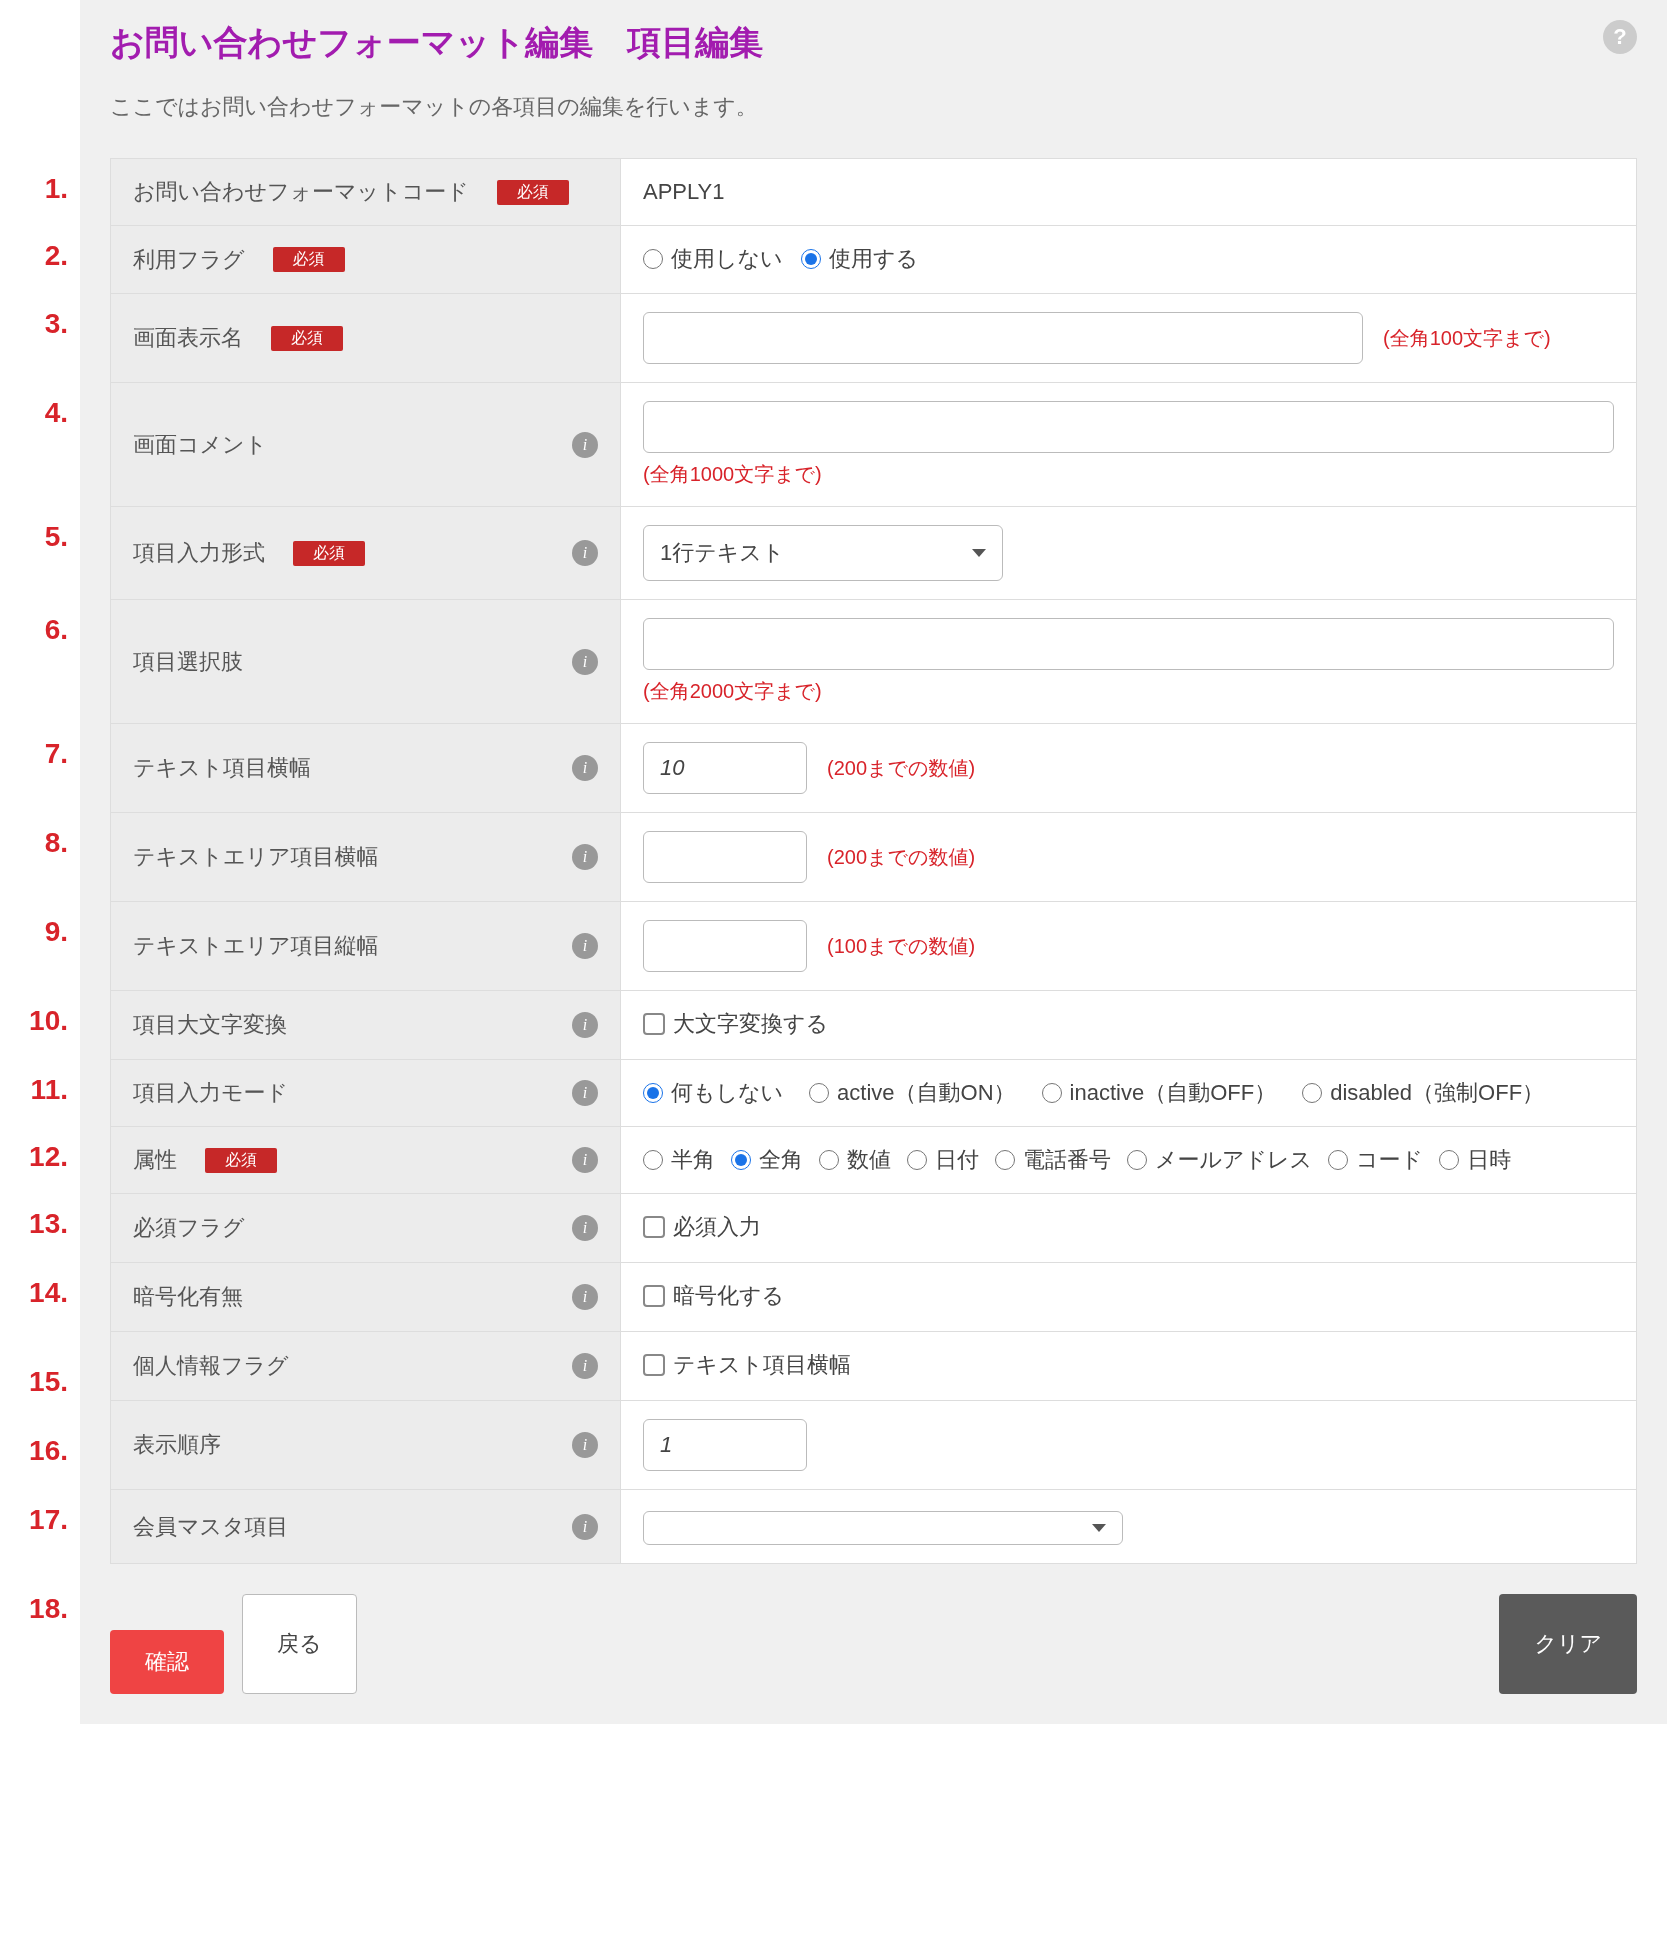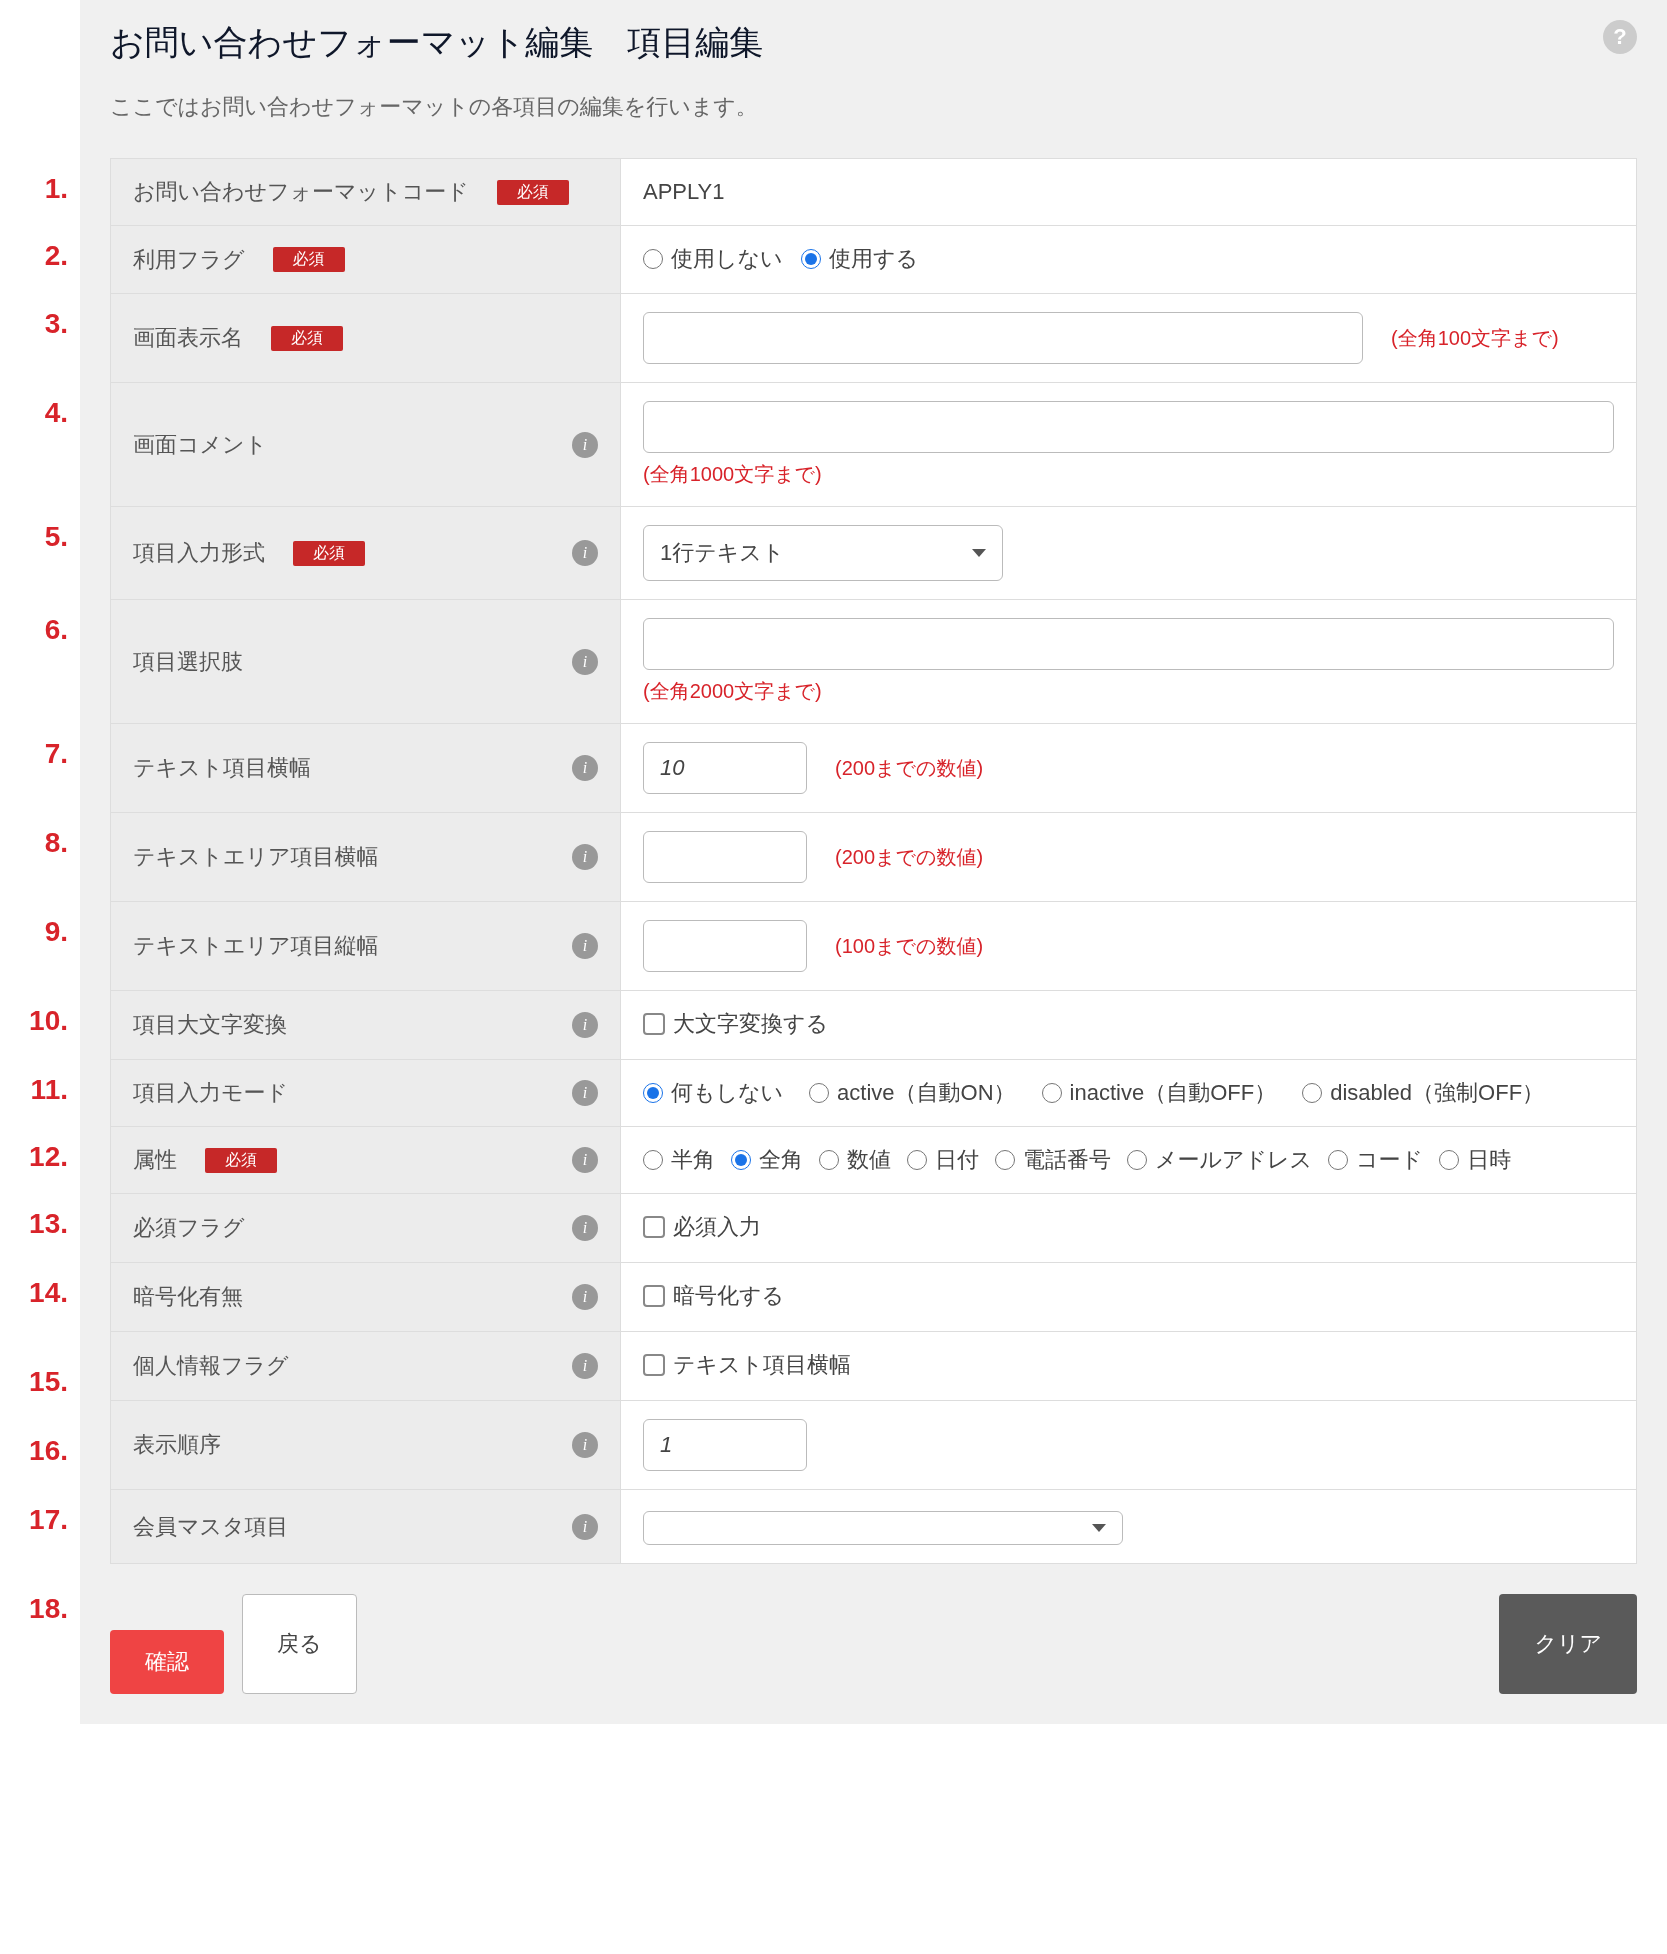--- a/index.html
+++ b/index.html
@@ -29,22 +29,22 @@
       padding: 20px 30px 30px;
       min-width: 0;
     }
     .top {
       display: flex;
       justify-content: space-between;
       align-items: flex-start;
     }
     .page-title {
       font-size: 34px;
-      font-weight: 400;
-      color: #0f172a;
+      font-weight: 700;
+      color: #a21caf;
       margin-bottom: 26px;
     }
     .page-desc {
       color: #666;
       font-size: 22px;
       margin-bottom: 36px;
     }
     .help {
       width: 34px; height: 34px;
       border-radius: 50%;
@@ -117,21 +117,21 @@
       min-width: 360px;
       cursor: pointer;
     }
     .caret {
       width: 0; height: 0;
       border-left: 7px solid transparent;
       border-right: 7px solid transparent;
       border-top: 8px solid #555;
     }
     .hint { color: #d8232a; font-size: 20px; }
-    .flex-row { display: flex; align-items: center; gap: 28px; flex-wrap: wrap; }
+    .flex-row { display: flex; align-items: center; gap: 20px; flex-wrap: wrap; }
     .radio, .check {
       display: inline-flex; align-items: center; gap: 8px;
     }
     input[type=radio] { width: 20px; height: 20px; accent-color: #1a73e8; }
     .check-box {
       width: 22px; height: 22px;
       border: 2px solid #888;
       border-radius: 4px;
       display: inline-block;
     }

